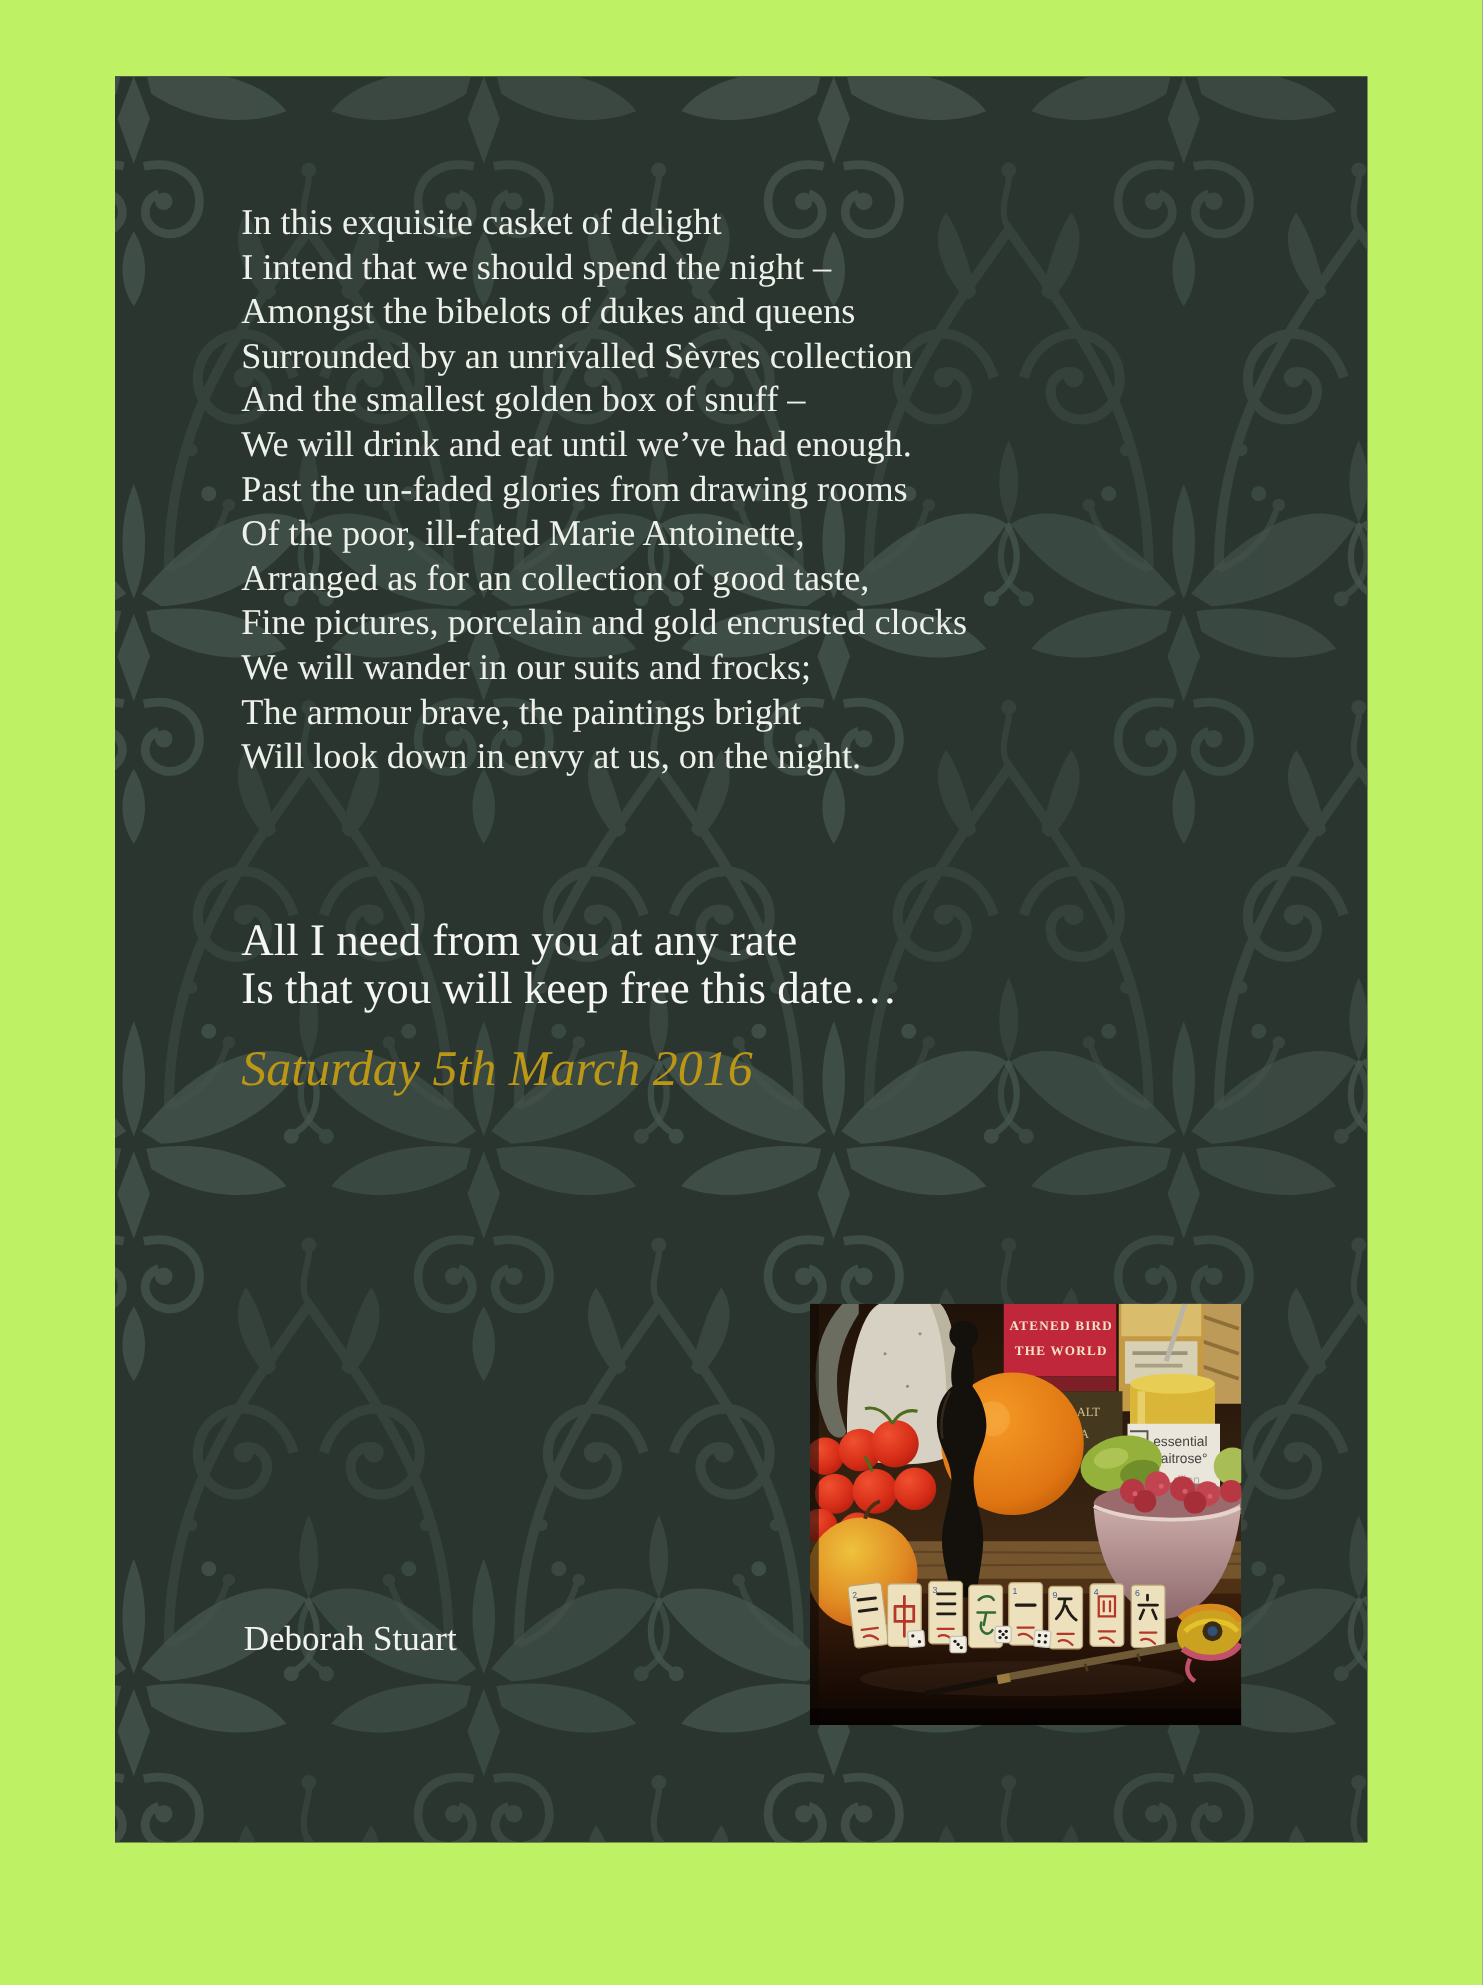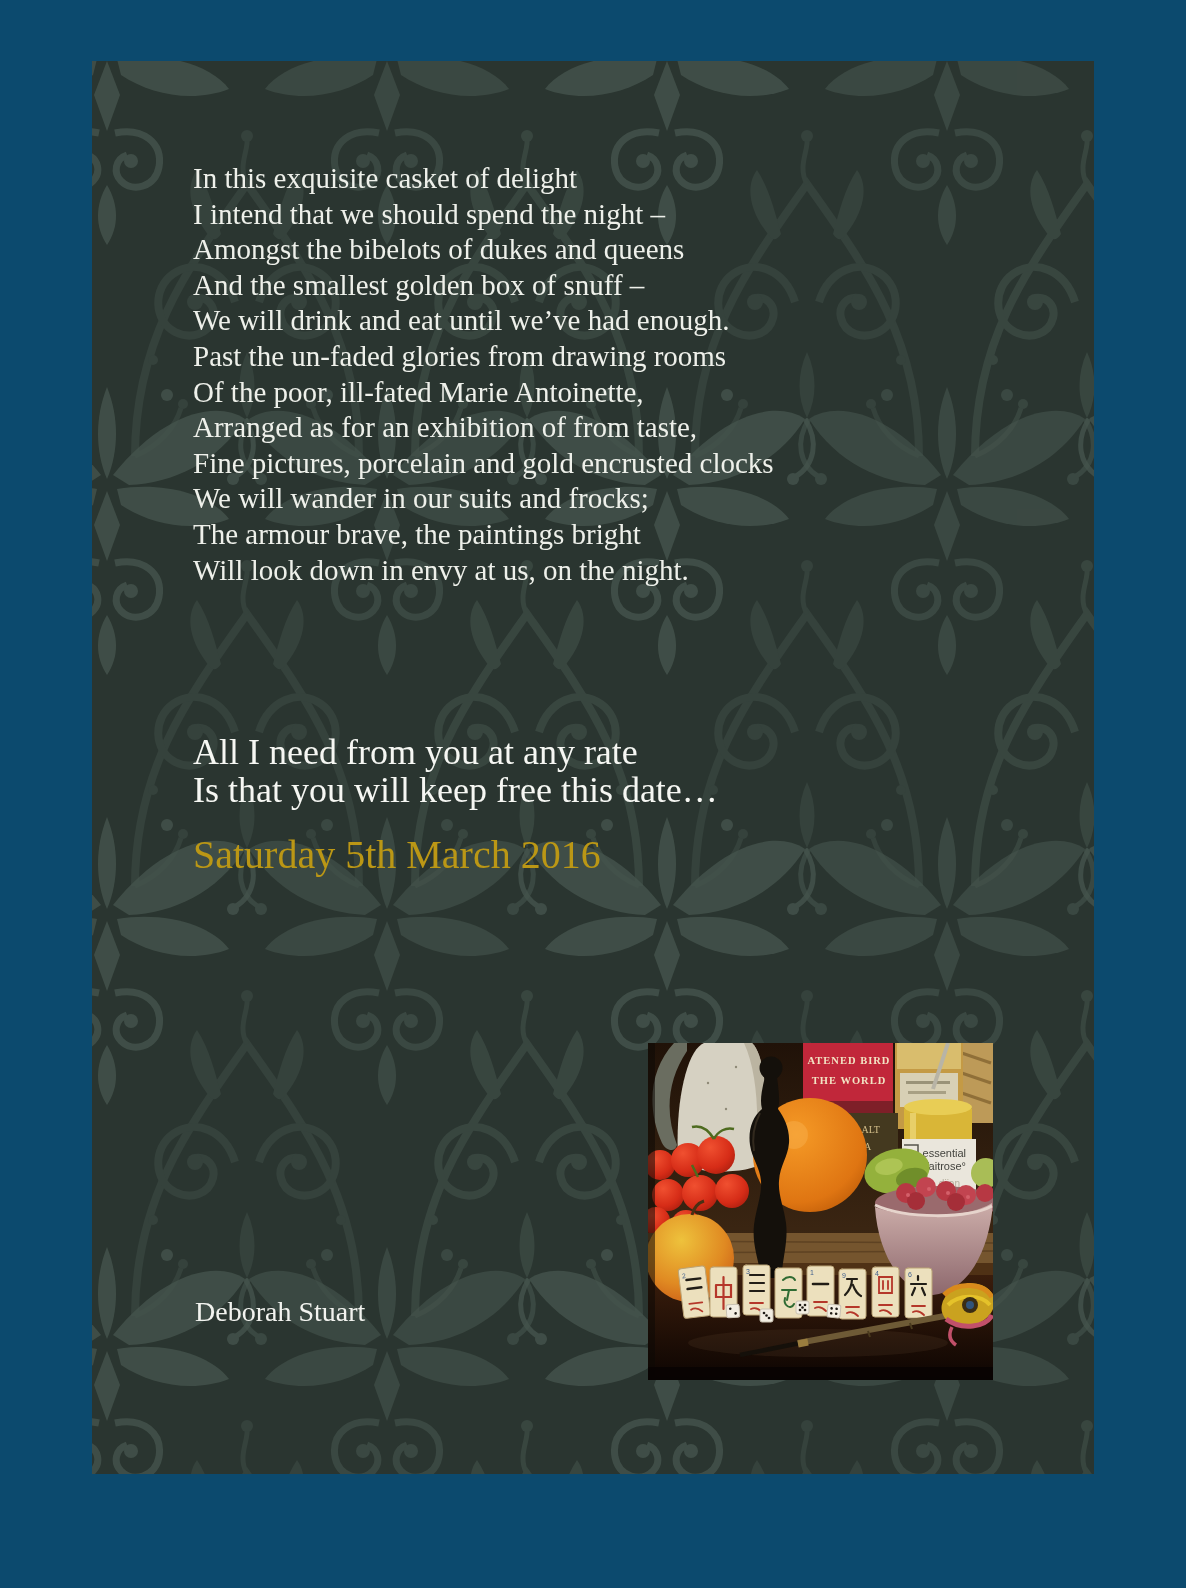--- a/index.html
+++ b/index.html
@@ -17,21 +17,21 @@
         font-size:40px;line-height:44px;white-space:nowrap;}
   .signature{position:absolute;left:103px;top:1235px;color:#f2f3ef;
         font-size:28px;line-height:32px;white-space:nowrap;}
   .photo{position:absolute;left:556px;top:982px;width:345px;height:337px;margin:0;}
   .photo svg{display:block;}
   .label-sans{font-family:"Liberation Sans", sans-serif;}
 </style>
 </head>
 <body>
 
-<div class="page" style="background: #0c4a6e;">
+<div class="page" style="background: #bef264;">
   <div class="card" style="background: rgb(42, 53, 48);">
 
     <svg class="damask" id="damask-svg" width="1002" height="1413" viewBox="0 0 1002 1413">
       <defs>
 
         <g id="motifA" fill="#45544d" stroke="#45544d">
           <path d="M 6,-36 C 54,-96 108,-112 138,-92 C 110,-48 66,-28 22,-26 Z" stroke="none"></path>
           <path d="M -6,-36 C -54,-96 -108,-112 -138,-92 C -110,-48 -66,-28 -22,-26 Z" stroke="none"></path>
           <path d="M 10,-22 C 58,-30 104,-16 122,8 C 86,22 44,14 14,-6 Z" stroke="none"></path>
           <path d="M -10,-22 C -58,-30 -104,-16 -122,8 C -86,22 -44,14 -14,-6 Z" stroke="none"></path>
@@ -121,37 +121,38 @@
           <use href="#motifA" xlink:href="#motifA" transform="translate(1135,1740)" opacity="0.8"></use>
           <use href="#motifB" xlink:href="#motifB" transform="translate(1275,1955)" opacity="0.42"></use>
         </g>
     </svg>
 
     <div class="textlayer">
       <div class="poem" id="poem">
           <div>In this exquisite casket of delight</div>
           <div>I intend that we should spend the night –</div>
           <div>Amongst the bibelots of dukes and queens</div>
+          <div>Surrounded by an unrivalled Sèvres collection</div>
           <div>And the smallest golden box of snuff –</div>
           <div>We will drink and eat until we’ve had enough.</div>
           <div>Past the un-faded glories from drawing rooms</div>
           <div>Of the poor, ill-fated Marie Antoinette,</div>
-          <div>Arranged as for an exhibition of from taste,</div>
+          <div>Arranged as for an collection of good taste,</div>
           <div>Fine pictures, porcelain and gold encrusted clocks</div>
           <div>We will wander in our suits and frocks;</div>
           <div>The armour brave, the paintings bright</div>
           <div>Will look down in envy at us, on the night.</div>
         </div>
 
       <div class="closing">
         <div>All I need from you at any rate</div>
         <div>Is that you will keep free this date…</div>
       </div>
 
-      <div class="event-date" style="color: rgb(187, 151, 21);">Saturday 5th March 2016</div>
+      <div class="event-date" style="color: rgb(187, 151, 21); font-style: italic;">Saturday 5th March 2016</div>
 
       <div class="signature">Deborah Stuart</div>
     </div>
 
     <figure class="photo">
       <svg width="345" height="337" viewBox="0 0 345 337">
         <defs>
           <linearGradient id="bgGrad" x1="0" y1="0" x2="0" y2="1">
             <stop offset="0" stop-color="#201208"></stop>
             <stop offset="0.55" stop-color="#3a2512"></stop>

